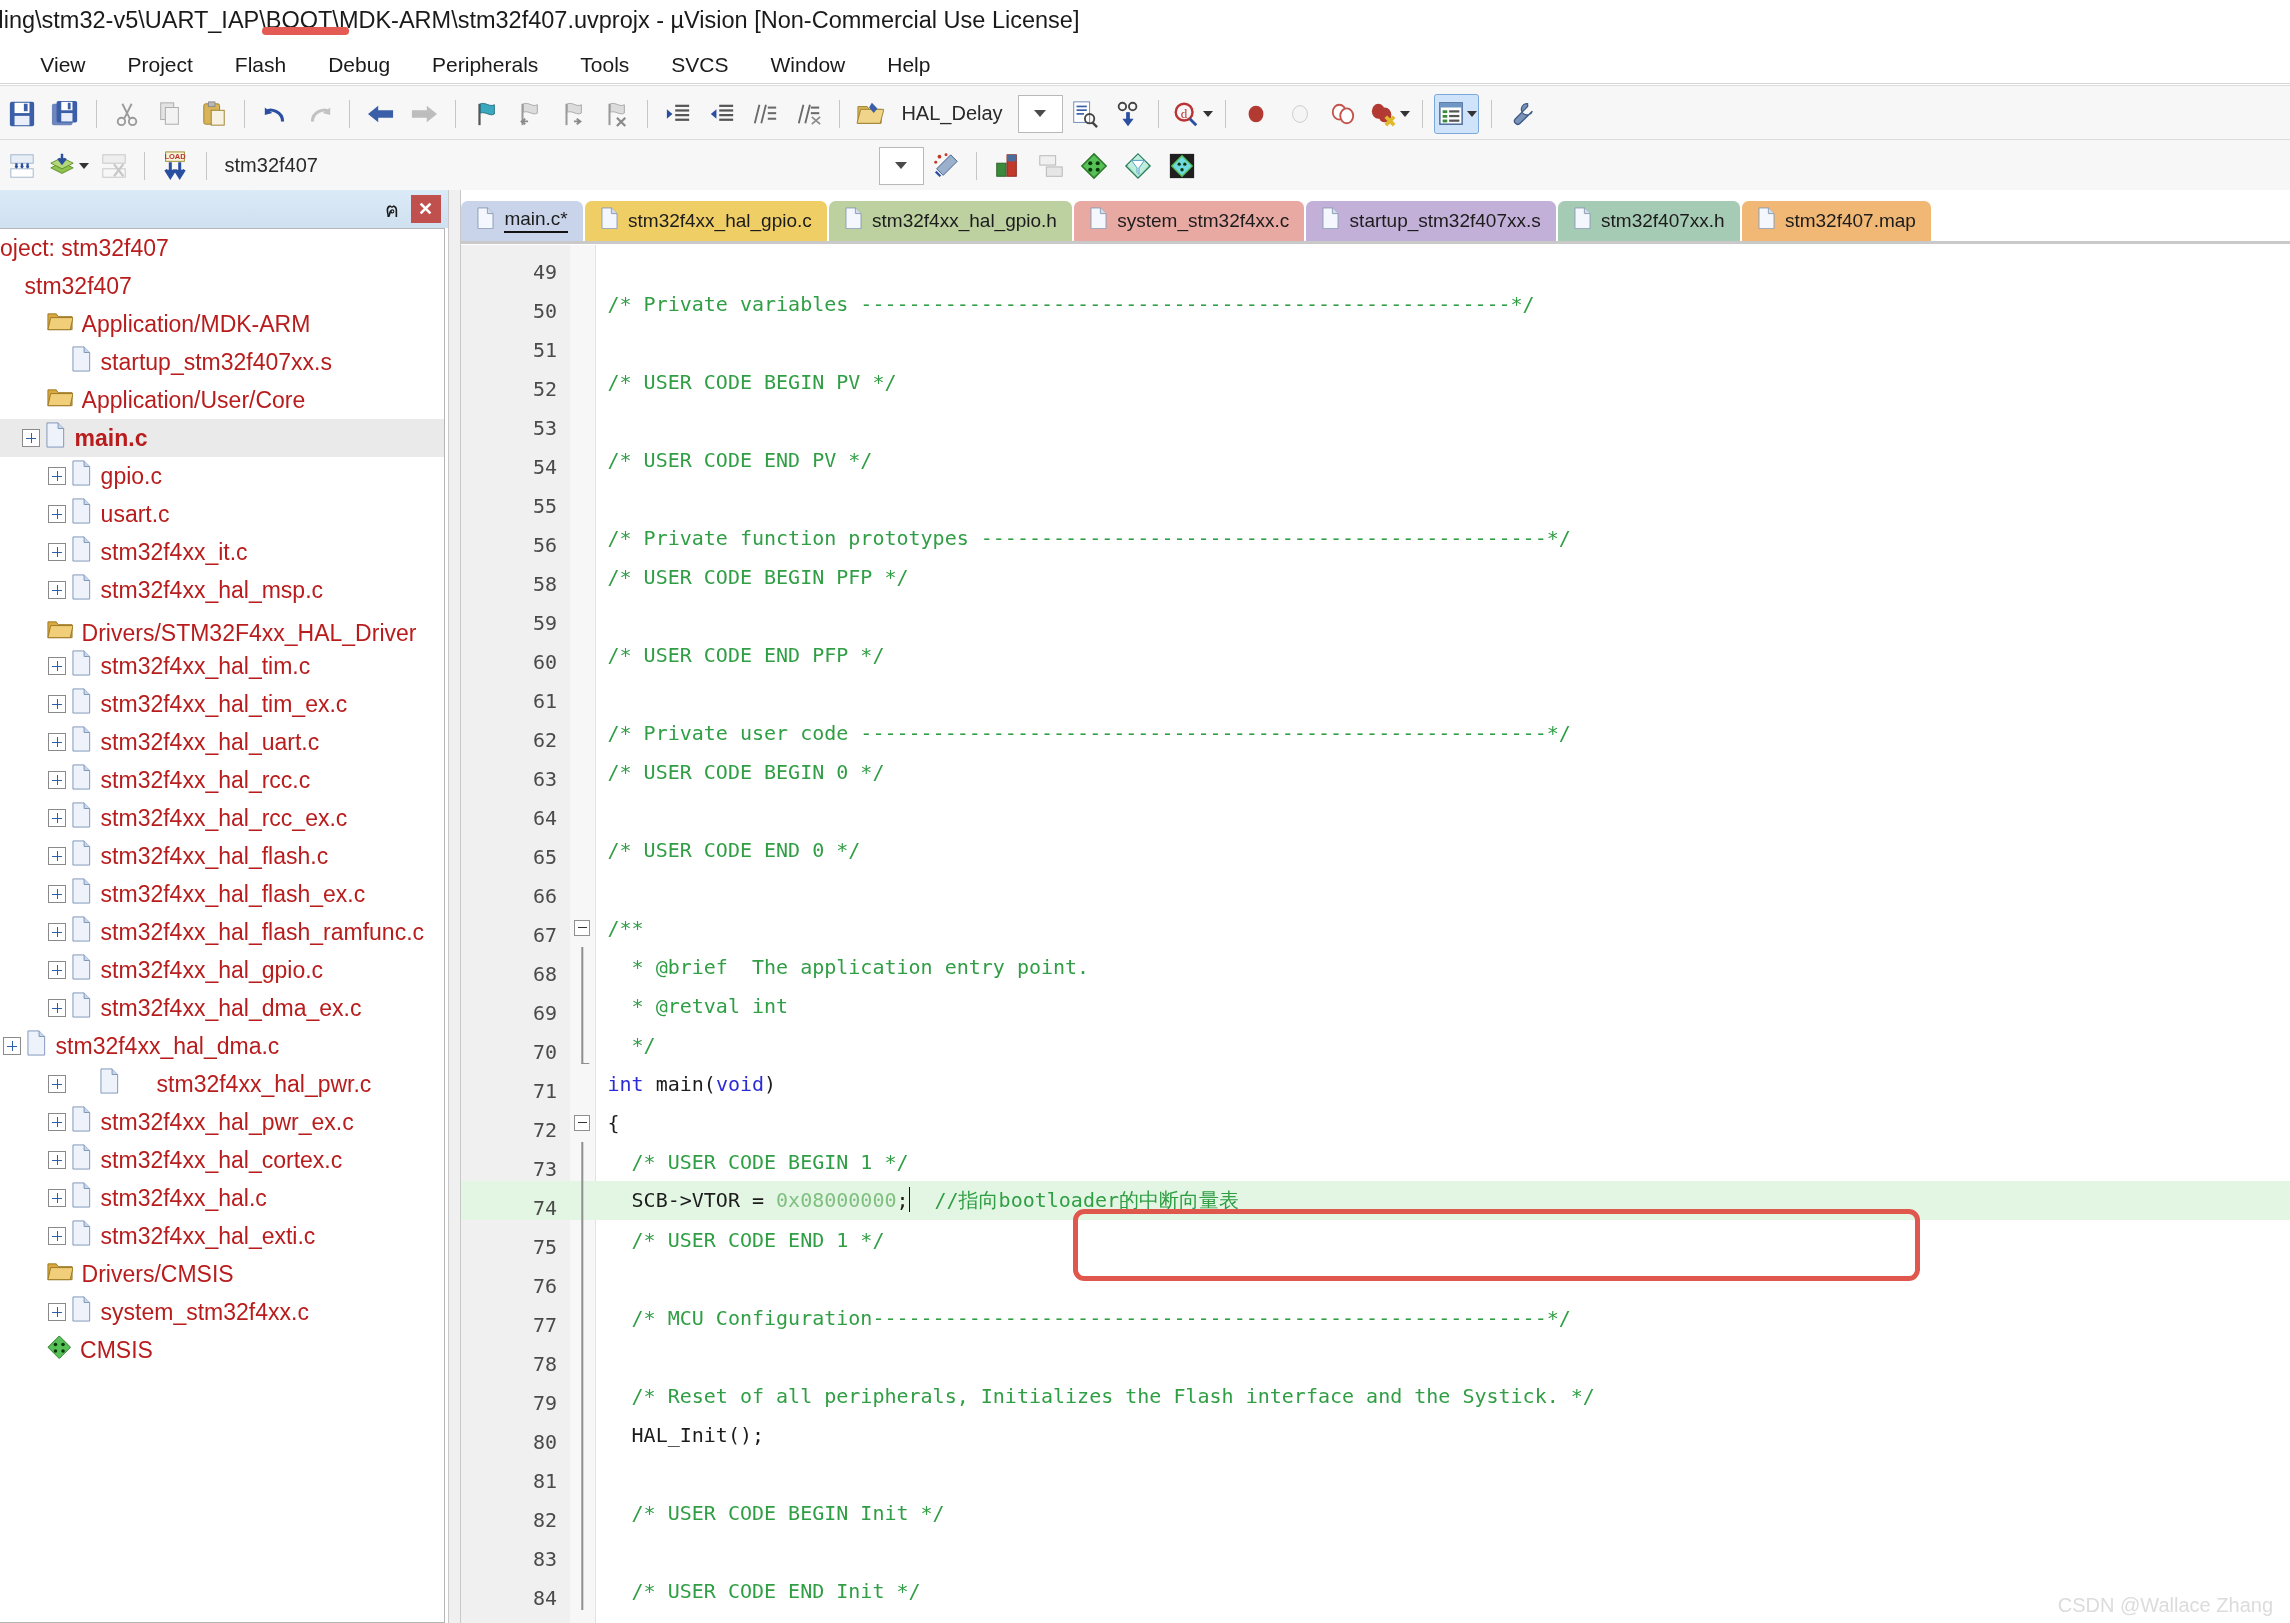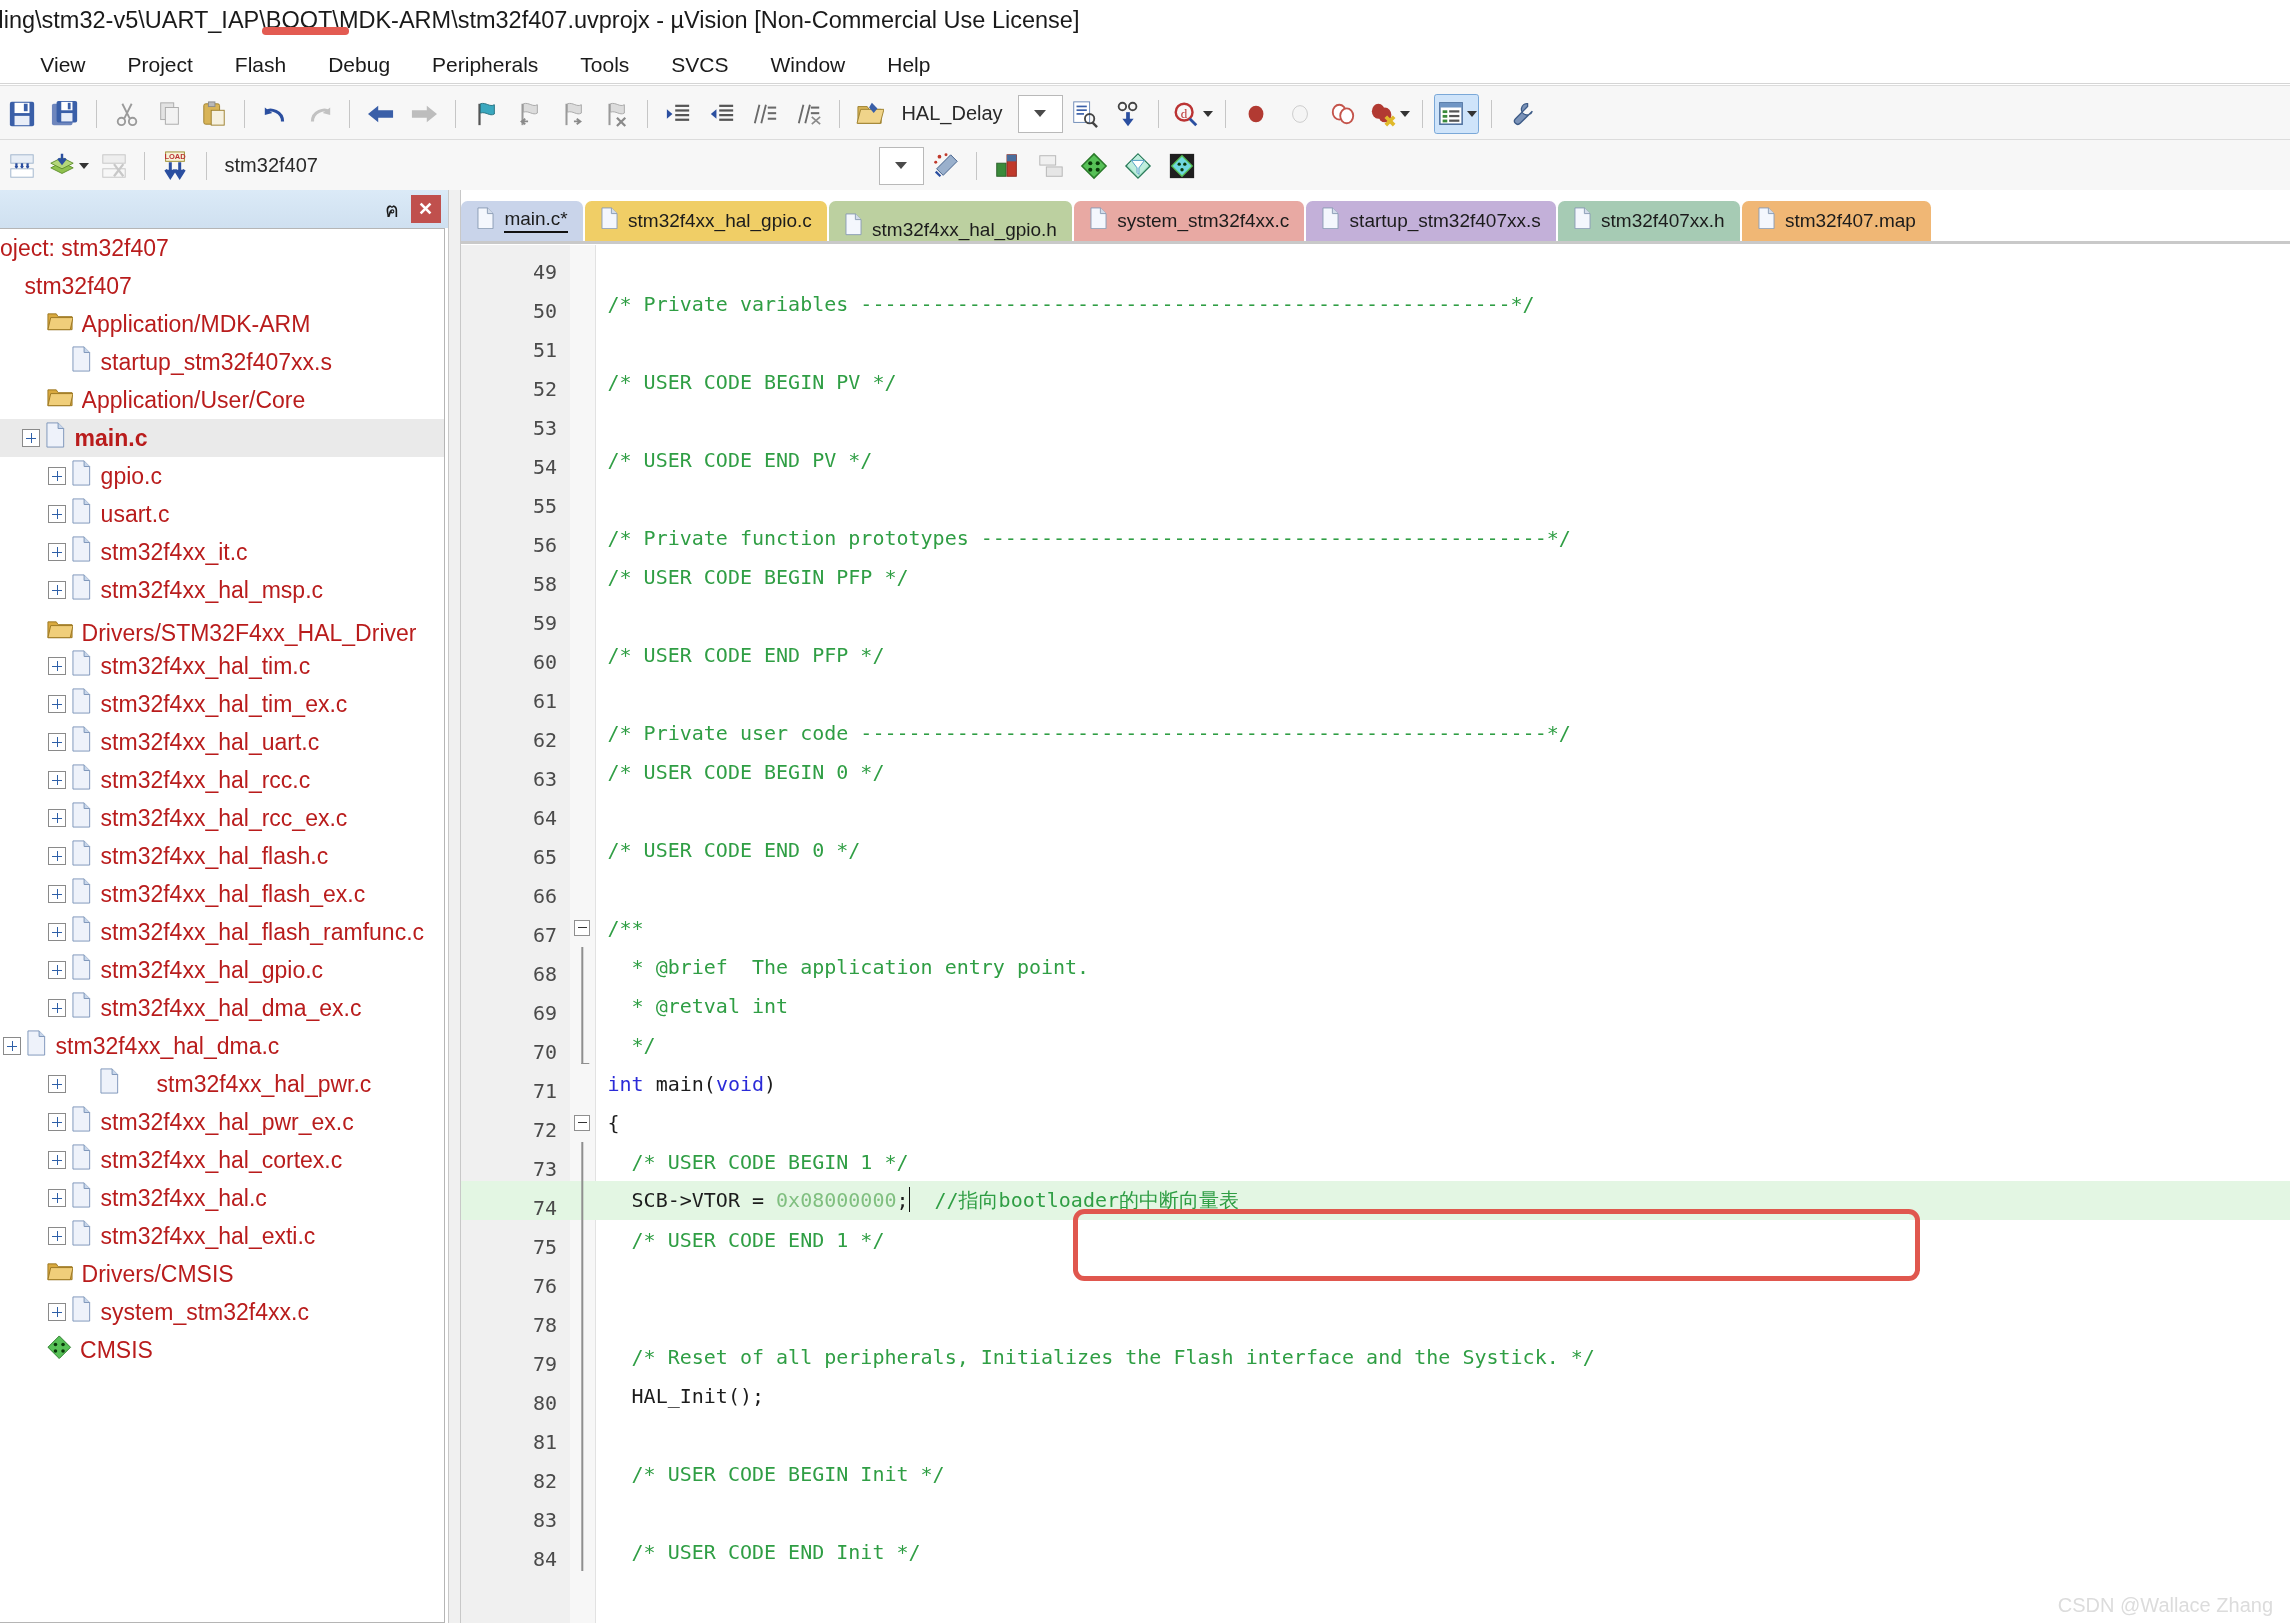--- a/index.html
+++ b/index.html
@@ -859,21 +859,21 @@
             </svg></span>
           <span class="tab-name">main.c*</span>
         </div>
         <div class="tab" style="background: rgb(240, 206, 102);">
           <span class="tab-ico"><svg width="19" height="22.6" viewBox="0 0 20 24">
               <path d="M2 1 L12 1 L18 7 L18 23 L2 23 Z" fill="#f4f7fd" stroke="#8a9cb5"></path>
               <path d="M12 1 L12 7 L18 7" fill="#d3dcea" stroke="#8a9cb5"></path>
             </svg></span>
           <span class="tab-name">stm32f4xx_hal_gpio.c</span>
         </div>
-        <div class="tab" style="background: rgb(188, 208, 160); align-items: flex-end;">
+        <div class="tab" style="background: rgb(188, 208, 160);">
           <span class="tab-ico"><svg width="19" height="22.6" viewBox="0 0 20 24">
               <path d="M2 1 L12 1 L18 7 L18 23 L2 23 Z" fill="#f4f7fd" stroke="#8a9cb5"></path>
               <path d="M12 1 L12 7 L18 7" fill="#d3dcea" stroke="#8a9cb5"></path>
             </svg></span>
           <span class="tab-name">stm32f4xx_hal_gpio.h</span>
         </div>
         <div class="tab" style="background: rgb(232, 169, 163);">
           <span class="tab-ico"><svg width="19" height="22.6" viewBox="0 0 20 24">
               <path d="M2 1 L12 1 L18 7 L18 23 L2 23 Z" fill="#f4f7fd" stroke="#8a9cb5"></path>
               <path d="M12 1 L12 7 L18 7" fill="#d3dcea" stroke="#8a9cb5"></path>
@@ -928,20 +928,21 @@
           <div class="cline"><span class="lnum">67</span><span class="foldcol"><span class="fold-box"></span></span><span class="ctext"><span class="cmt">/**</span></span></div>
           <div class="cline"><span class="lnum">68</span><span class="foldcol"><span class="fold-line"></span></span><span class="ctext"><span class="cmt">  * @brief  The application entry point.</span></span></div>
           <div class="cline"><span class="lnum">69</span><span class="foldcol"><span class="fold-line"></span></span><span class="ctext"><span class="cmt">  * @retval int</span></span></div>
           <div class="cline"><span class="lnum">70</span><span class="foldcol"><span class="fold-line end"></span></span><span class="ctext"><span class="cmt">  */</span></span></div>
           <div class="cline"><span class="lnum">71</span><span class="foldcol"></span><span class="ctext"><span class="kw">int</span><span class="id"> main(</span><span class="kw">void</span><span class="id">)</span></span></div>
           <div class="cline"><span class="lnum">72</span><span class="foldcol"><span class="fold-box"></span></span><span class="ctext"><span class="id">{</span></span></div>
           <div class="cline"><span class="lnum">73</span><span class="foldcol"><span class="fold-line"></span></span><span class="ctext"><span class="cmt">  /* USER CODE BEGIN 1 */</span></span></div>
           <div class="cline hl-line"><span class="lnum">74</span><span class="foldcol"><span class="fold-line"></span></span><span class="ctext"><span class="id">  SCB-&gt;VTOR = </span><span class="num">0x08000000</span><span class="id">;</span><span class="caret"></span><span class="cmt">  //指向bootloader的中断向量表</span></span></div>
           <div class="cline"><span class="lnum">75</span><span class="foldcol"><span class="fold-line"></span></span><span class="ctext"><span class="cmt">  /* USER CODE END 1 */</span></span></div>
           <div class="cline"><span class="lnum">76</span><span class="foldcol"><span class="fold-line"></span></span><span class="ctext"></span></div>
+          <div class="cline"><span class="lnum">77</span><span class="foldcol"><span class="fold-line"></span></span><span class="ctext"><span class="cmt">  /* MCU Configuration--------------------------------------------------------*/</span></span></div>
           <div class="cline"><span class="lnum">78</span><span class="foldcol"><span class="fold-line"></span></span><span class="ctext"></span></div>
           <div class="cline"><span class="lnum">79</span><span class="foldcol"><span class="fold-line"></span></span><span class="ctext"><span class="cmt">  /* Reset of all peripherals, Initializes the Flash interface and the Systick. */</span></span></div>
           <div class="cline"><span class="lnum">80</span><span class="foldcol"><span class="fold-line"></span></span><span class="ctext"><span class="id">  HAL_Init();</span></span></div>
           <div class="cline"><span class="lnum">81</span><span class="foldcol"><span class="fold-line"></span></span><span class="ctext"></span></div>
           <div class="cline"><span class="lnum">82</span><span class="foldcol"><span class="fold-line"></span></span><span class="ctext"><span class="cmt">  /* USER CODE BEGIN Init */</span></span></div>
           <div class="cline"><span class="lnum">83</span><span class="foldcol"><span class="fold-line"></span></span><span class="ctext"></span></div>
           <div class="cline"><span class="lnum">84</span><span class="foldcol"><span class="fold-line"></span></span><span class="ctext"><span class="cmt">  /* USER CODE END Init */</span></span></div>
         </div>
       <div class="redbox" style="border-color: rgb(224, 87, 78);"></div>
       <div class="watermark">CSDN @Wallace Zhang</div>

